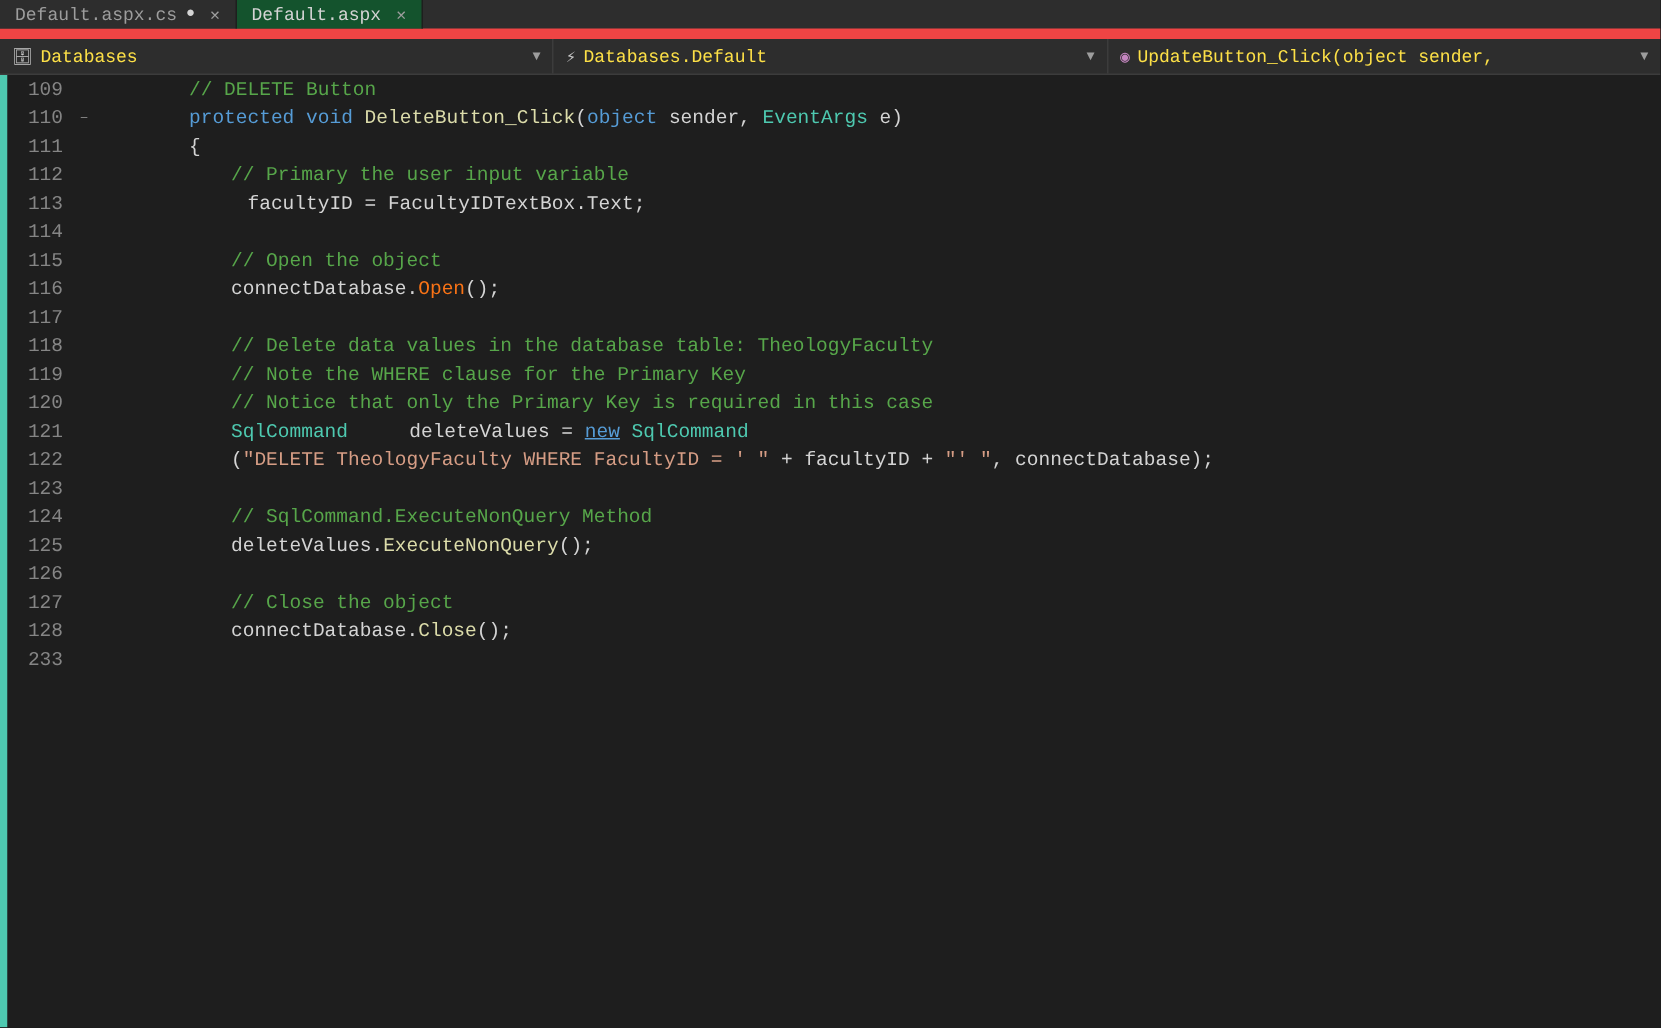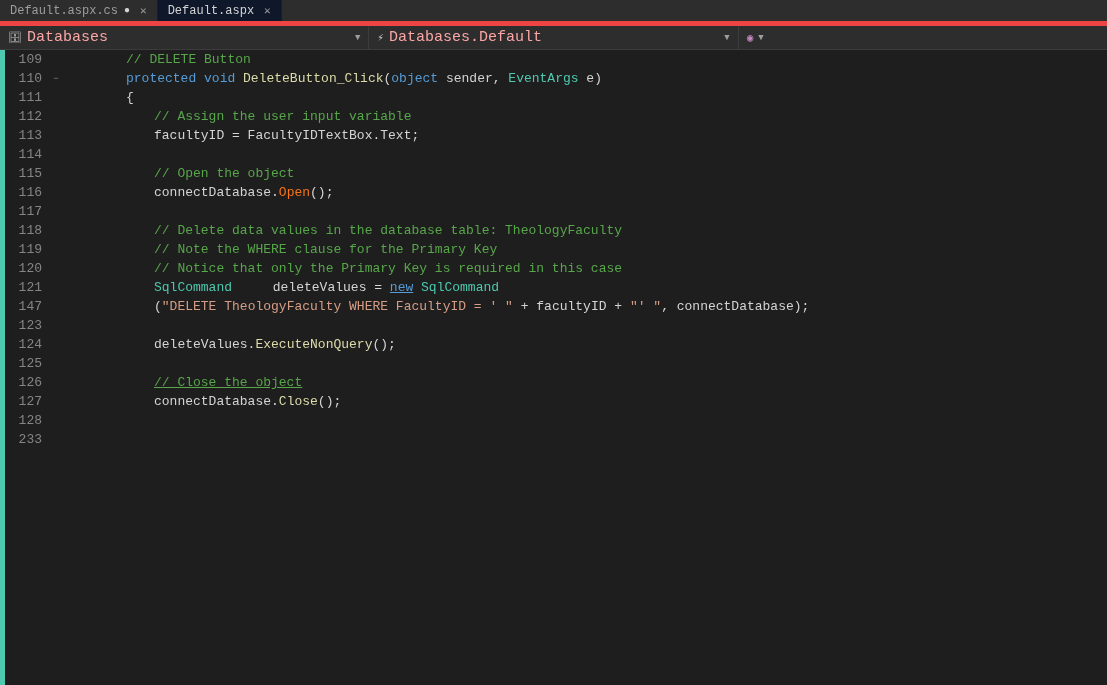--- a/index.html
+++ b/index.html
@@ -8,38 +8,38 @@
       font-family: 'Consolas', 'Courier New', monospace;
       font-size: 13px;
       color: #d4d4d4;
       overflow: hidden;
     }
 
     
     .tab-bar {
       display: flex;
       background: #2d2d2d;
-      border-bottom: 5px solid #ef4444;
+      border-bottom: 7px solid #ef4444;
       height: 26px;
       align-items: stretch;
     }
     .tab {
       display: flex;
       align-items: center;
       padding: 0 10px;
       font-size: 12px;
       color: #9d9d9d;
       background: #2d2d2d;
       border-right: 1px solid #1e1e1e;
       cursor: pointer;
       gap: 6px;
       white-space: nowrap;
     }
     .tab.active {
-      background: #0f172a;
+      background: #14532d;
       color: #d4d4d4;
     }
     .tab-dot {
       color: #d4d4d4;
       font-size: 10px;
     }
     .tab-close {
       font-size: 11px;
       color: #9d9d9d;
       cursor: pointer;
@@ -62,21 +62,21 @@
       border-right: 1px solid #3c3c3c;
       cursor: pointer;
       flex: 1;
       max-width: 440px;
       gap: 5px;
       font-size: 12px;
       color: #d4d4d4;
     }
     .dropdown:last-child { border-right: none; max-width: none; }
     .dropdown-icon { font-size: 11px; color: #c8c8c8; }
-    .dropdown-label { flex: 1; color: #fca5a5; font-size: 15px; }
+    .dropdown-label { flex: 1; color: #fde047; font-size: 12px; }
     .dropdown-arrow { font-size: 9px; color: #9d9d9d; }
 
     
     .editor {
       display: flex;
       height: calc(685px - 26px - 24px);
       overflow: hidden;
       background: #1e1e1e;
     }
     .green-bar {
@@ -153,20 +153,21 @@
     <span class="dropdown-label">Databases</span>
     <span class="dropdown-arrow">▼</span>
   </div>
   <div class="dropdown">
     <span class="dropdown-icon">⚡</span>
     <span class="dropdown-label">Databases.Default</span>
     <span class="dropdown-arrow">▼</span>
   </div>
   <div class="dropdown">
     <span class="dropdown-icon" style="color:#c586c0">◉</span>
+    <span class="dropdown-label">UpdateButton_Click(object sender,</span>
     <span class="dropdown-arrow">▼</span>
   </div>
 </div>
 
 <div class="editor">
 
   <div class="green-bar"></div>
 
   <div class="line-numbers" id="line-nums">
       <div>109</div>
@@ -175,21 +176,21 @@
       <div>112</div>
       <div>113</div>
       <div>114</div>
       <div>115</div>
       <div>116</div>
       <div>117</div>
       <div>118</div>
       <div>119</div>
       <div>120</div>
       <div>121</div>
-      <div>147</div>
+      <div>122</div>
       <div>123</div>
       <div>124</div>
       <div>125</div>
       <div>126</div>
       <div>127</div>
       <div>128</div>
       <div>233</div>
     </div>
 
   <div class="collapse-col" id="collapse-col">
@@ -213,31 +214,32 @@
       <div class="collapse-btn empty"></div>
       <div class="collapse-btn empty"></div>
       <div class="collapse-btn empty"></div>
       <div class="collapse-btn empty"></div>
     </div>
 
   <div class="code-content" id="code-content">
       <div class="code-line"><span style="display: inline-block; width: 56px;"></span><span style="color: rgb(87, 166, 74);">// DELETE Button</span></div>
       <div class="code-line"><span style="display: inline-block; width: 56px;"></span><span style="color: rgb(86, 156, 214);">protected</span><span style="color: rgb(212, 212, 212);"> </span><span style="color: rgb(86, 156, 214);">void</span><span style="color: rgb(212, 212, 212);"> </span><span style="color: rgb(220, 220, 170);">DeleteButton_Click</span><span style="color: rgb(212, 212, 212);">(</span><span style="color: rgb(86, 156, 214);">object</span><span style="color: rgb(212, 212, 212);"> sender, </span><span style="color: rgb(78, 201, 176);">EventArgs</span><span style="color: rgb(212, 212, 212);"> e)</span></div>
       <div class="code-line"><span style="display: inline-block; width: 56px;"></span><span style="color: rgb(212, 212, 212);">{</span></div>
-      <div class="code-line"><span style="display: inline-block; width: 84px;"></span><span style="color: rgb(87, 166, 74);">// Assign the user input variable</span></div>
-      <div class="code-line"><span style="display: inline-block; width: 84px;"></span><span style="color: rgb(212, 212, 212);">facultyID = FacultyIDTextBox.Text;</span></div>
+      <div class="code-line"><span style="display: inline-block; width: 84px;"></span><span style="color: rgb(87, 166, 74);">// Primary the user input variable</span></div>
+      <div class="code-line"><span style="display: inline-block; width: 84px;"></span><span style="color: rgb(212, 212, 212); margin-left: 11px;">facultyID = FacultyIDTextBox.Text;</span></div>
       <div class="code-line"></div>
       <div class="code-line"><span style="display: inline-block; width: 84px;"></span><span style="color: rgb(87, 166, 74);">// Open the object</span></div>
       <div class="code-line"><span style="display: inline-block; width: 84px;"></span><span style="color: rgb(212, 212, 212);">connectDatabase.</span><span style="color: #f97316;">Open</span><span style="color: rgb(212, 212, 212);">();</span></div>
       <div class="code-line"></div>
       <div class="code-line"><span style="display: inline-block; width: 84px;"></span><span style="color: rgb(87, 166, 74);">// Delete data values in the database table: TheologyFaculty</span></div>
       <div class="code-line"><span style="display: inline-block; width: 84px;"></span><span style="color: rgb(87, 166, 74);">// Note the WHERE clause for the Primary Key</span></div>
       <div class="code-line"><span style="display: inline-block; width: 84px;"></span><span style="color: rgb(87, 166, 74);">// Notice that only the Primary Key is required in this case</span></div>
       <div class="code-line"><span style="display: inline-block; width: 84px;"></span><span style="color: rgb(78, 201, 176);">SqlCommand</span><span style="color: rgb(212, 212, 212); padding-left: 33px;"> deleteValues = </span><span style="color: rgb(86, 156, 214); text-decoration: underline;">new</span><span style="color: rgb(212, 212, 212);"> </span><span style="color: rgb(78, 201, 176);">SqlCommand</span></div>
       <div class="code-line"><span style="display: inline-block; width: 84px;"></span><span style="color: rgb(212, 212, 212);">(</span><span style="color: rgb(214, 157, 133);">"DELETE TheologyFaculty WHERE FacultyID = ' "</span><span style="color: rgb(212, 212, 212);"> + facultyID + </span><span style="color: rgb(214, 157, 133);">"' "</span><span style="color: rgb(212, 212, 212);">, connectDatabase);</span></div>
       <div class="code-line"></div>
+      <div class="code-line"><span style="display: inline-block; width: 84px;"></span><span style="color: rgb(87, 166, 74);">// SqlCommand.ExecuteNonQuery Method</span></div>
       <div class="code-line"><span style="display: inline-block; width: 84px;"></span><span style="color: rgb(212, 212, 212);">deleteValues.</span><span style="color: rgb(220, 220, 170);">ExecuteNonQuery</span><span style="color: rgb(212, 212, 212);">();</span></div>
       <div class="code-line"></div>
-      <div class="code-line"><span style="display: inline-block; width: 84px;"></span><span style="color: rgb(87, 166, 74); text-decoration: underline;">// Close the object</span></div>
+      <div class="code-line"><span style="display: inline-block; width: 84px;"></span><span style="color: rgb(87, 166, 74);">// Close the object</span></div>
       <div class="code-line"><span style="display: inline-block; width: 84px;"></span><span style="color: rgb(212, 212, 212);">connectDatabase.</span><span style="color: rgb(220, 220, 170);">Close</span><span style="color: rgb(212, 212, 212);">();</span></div>
       <div class="code-line"></div>
     </div>
 </div>
 
 </body></html>

